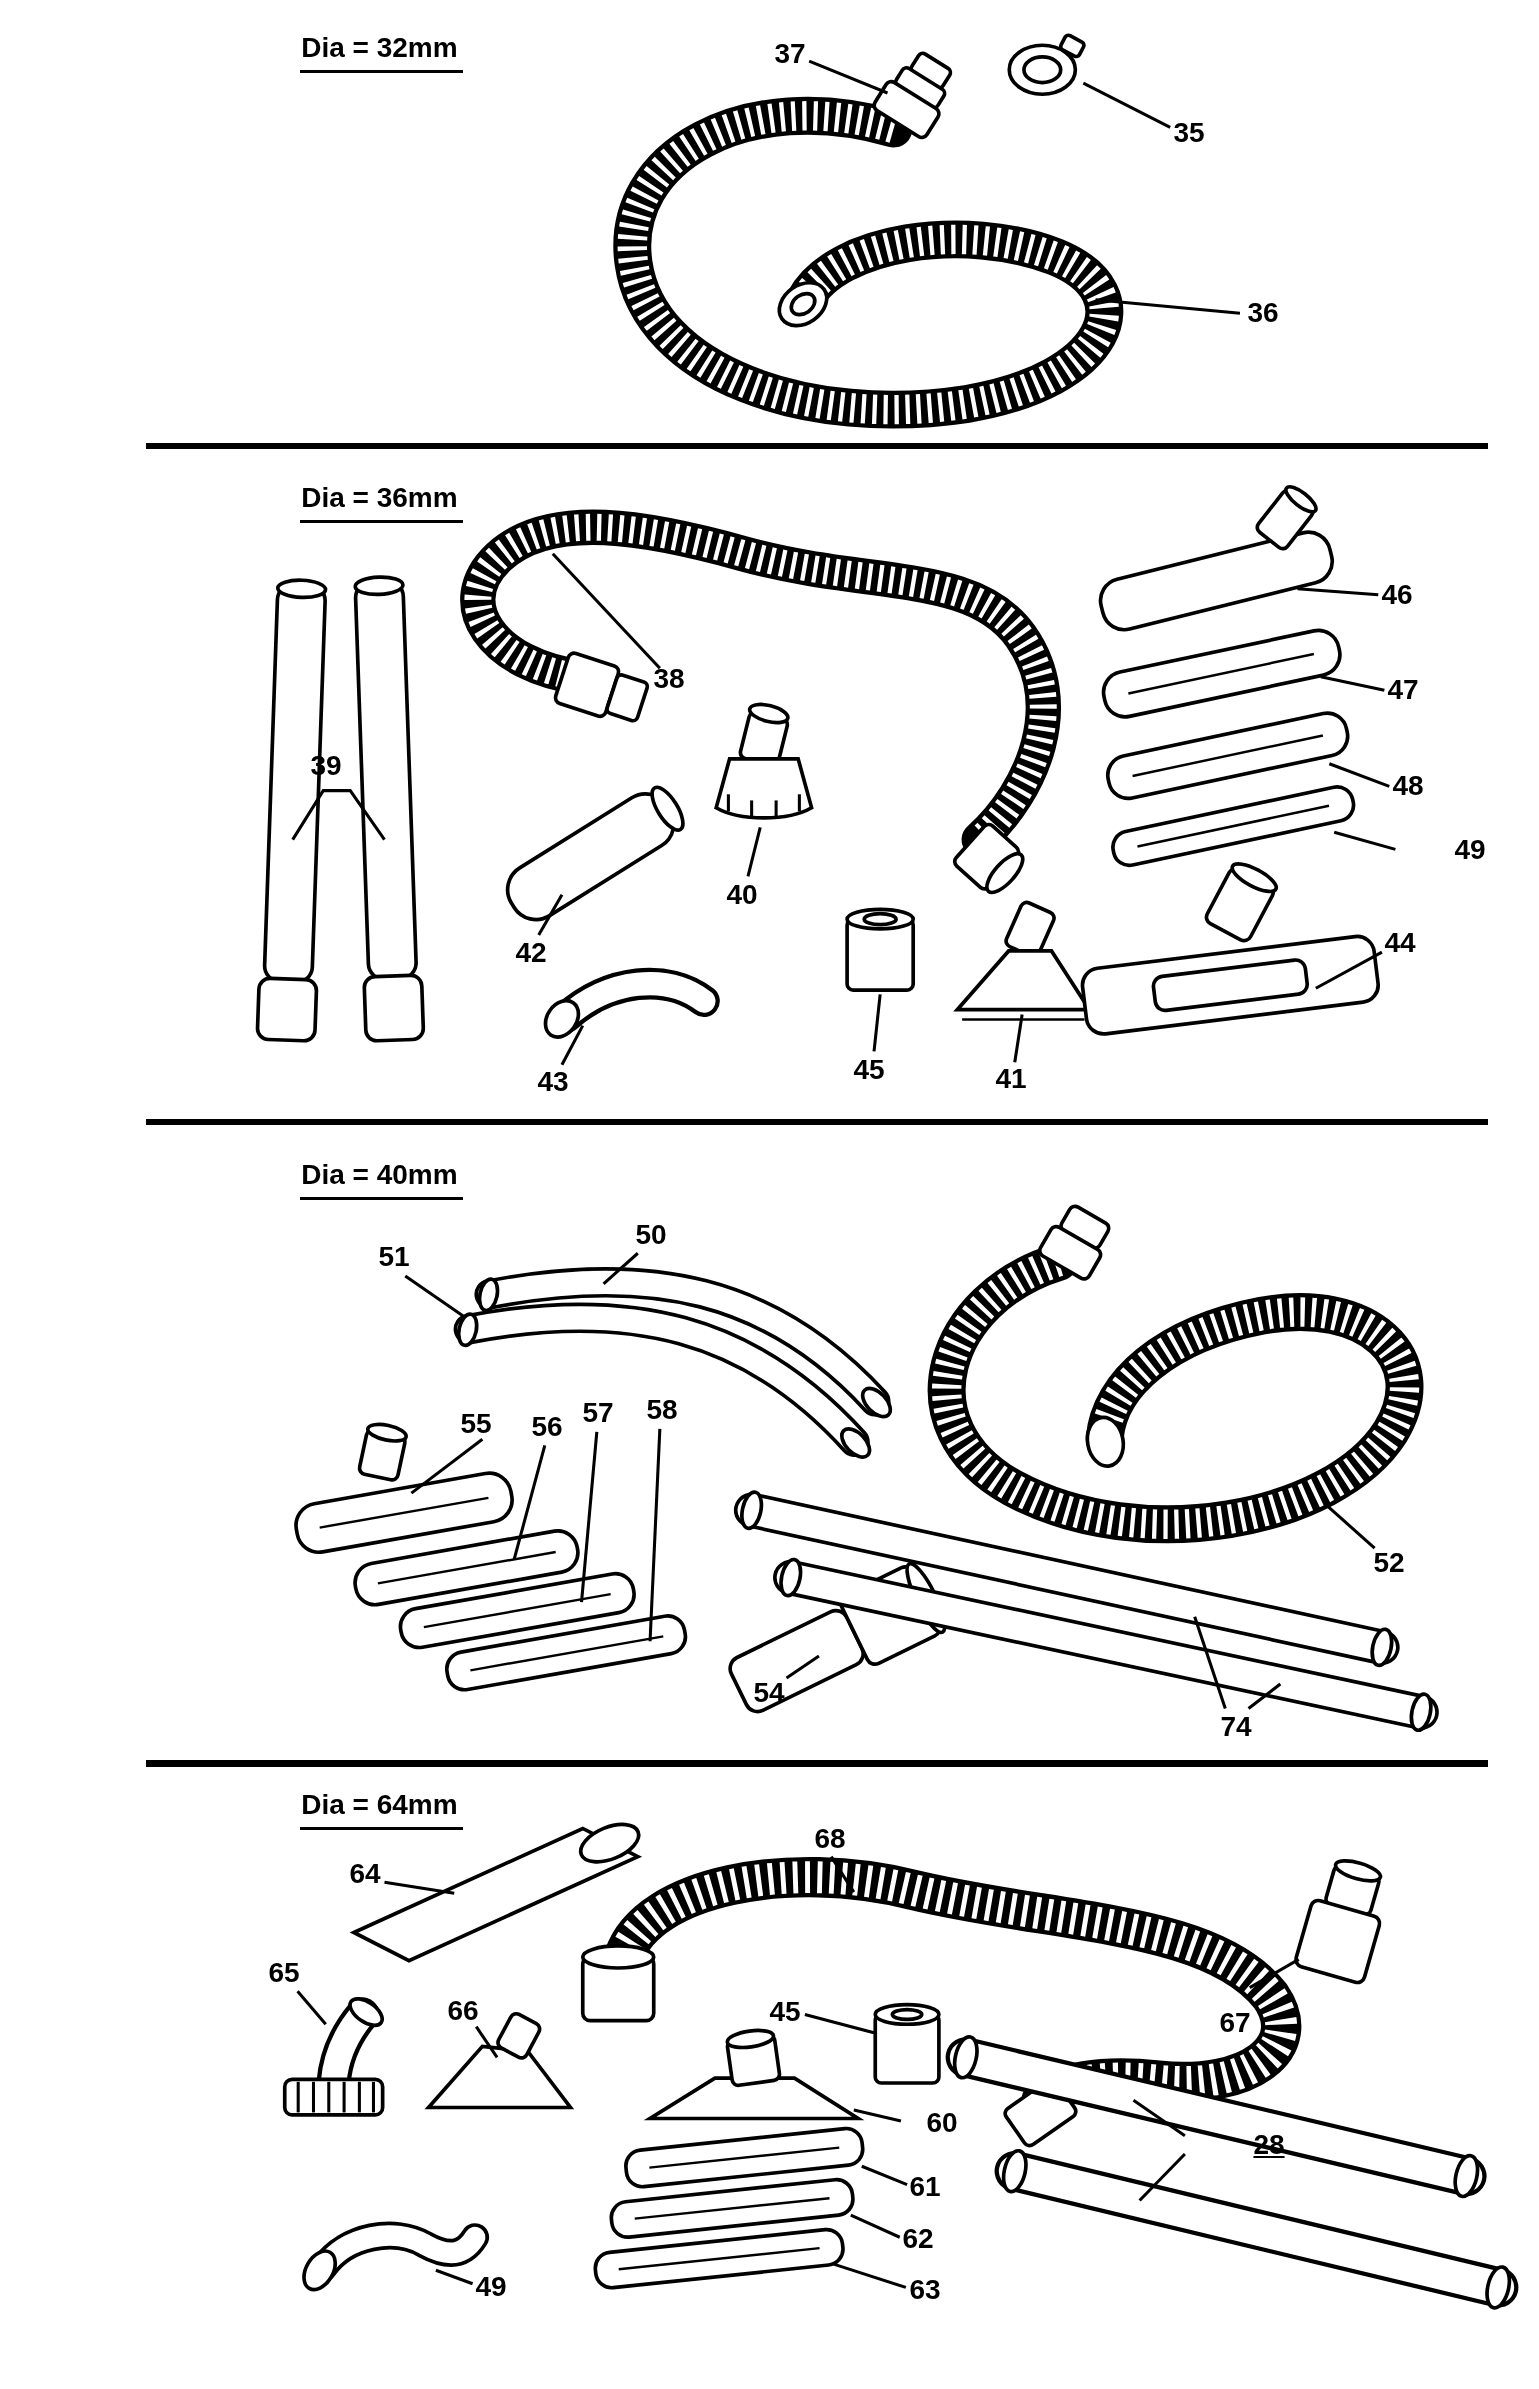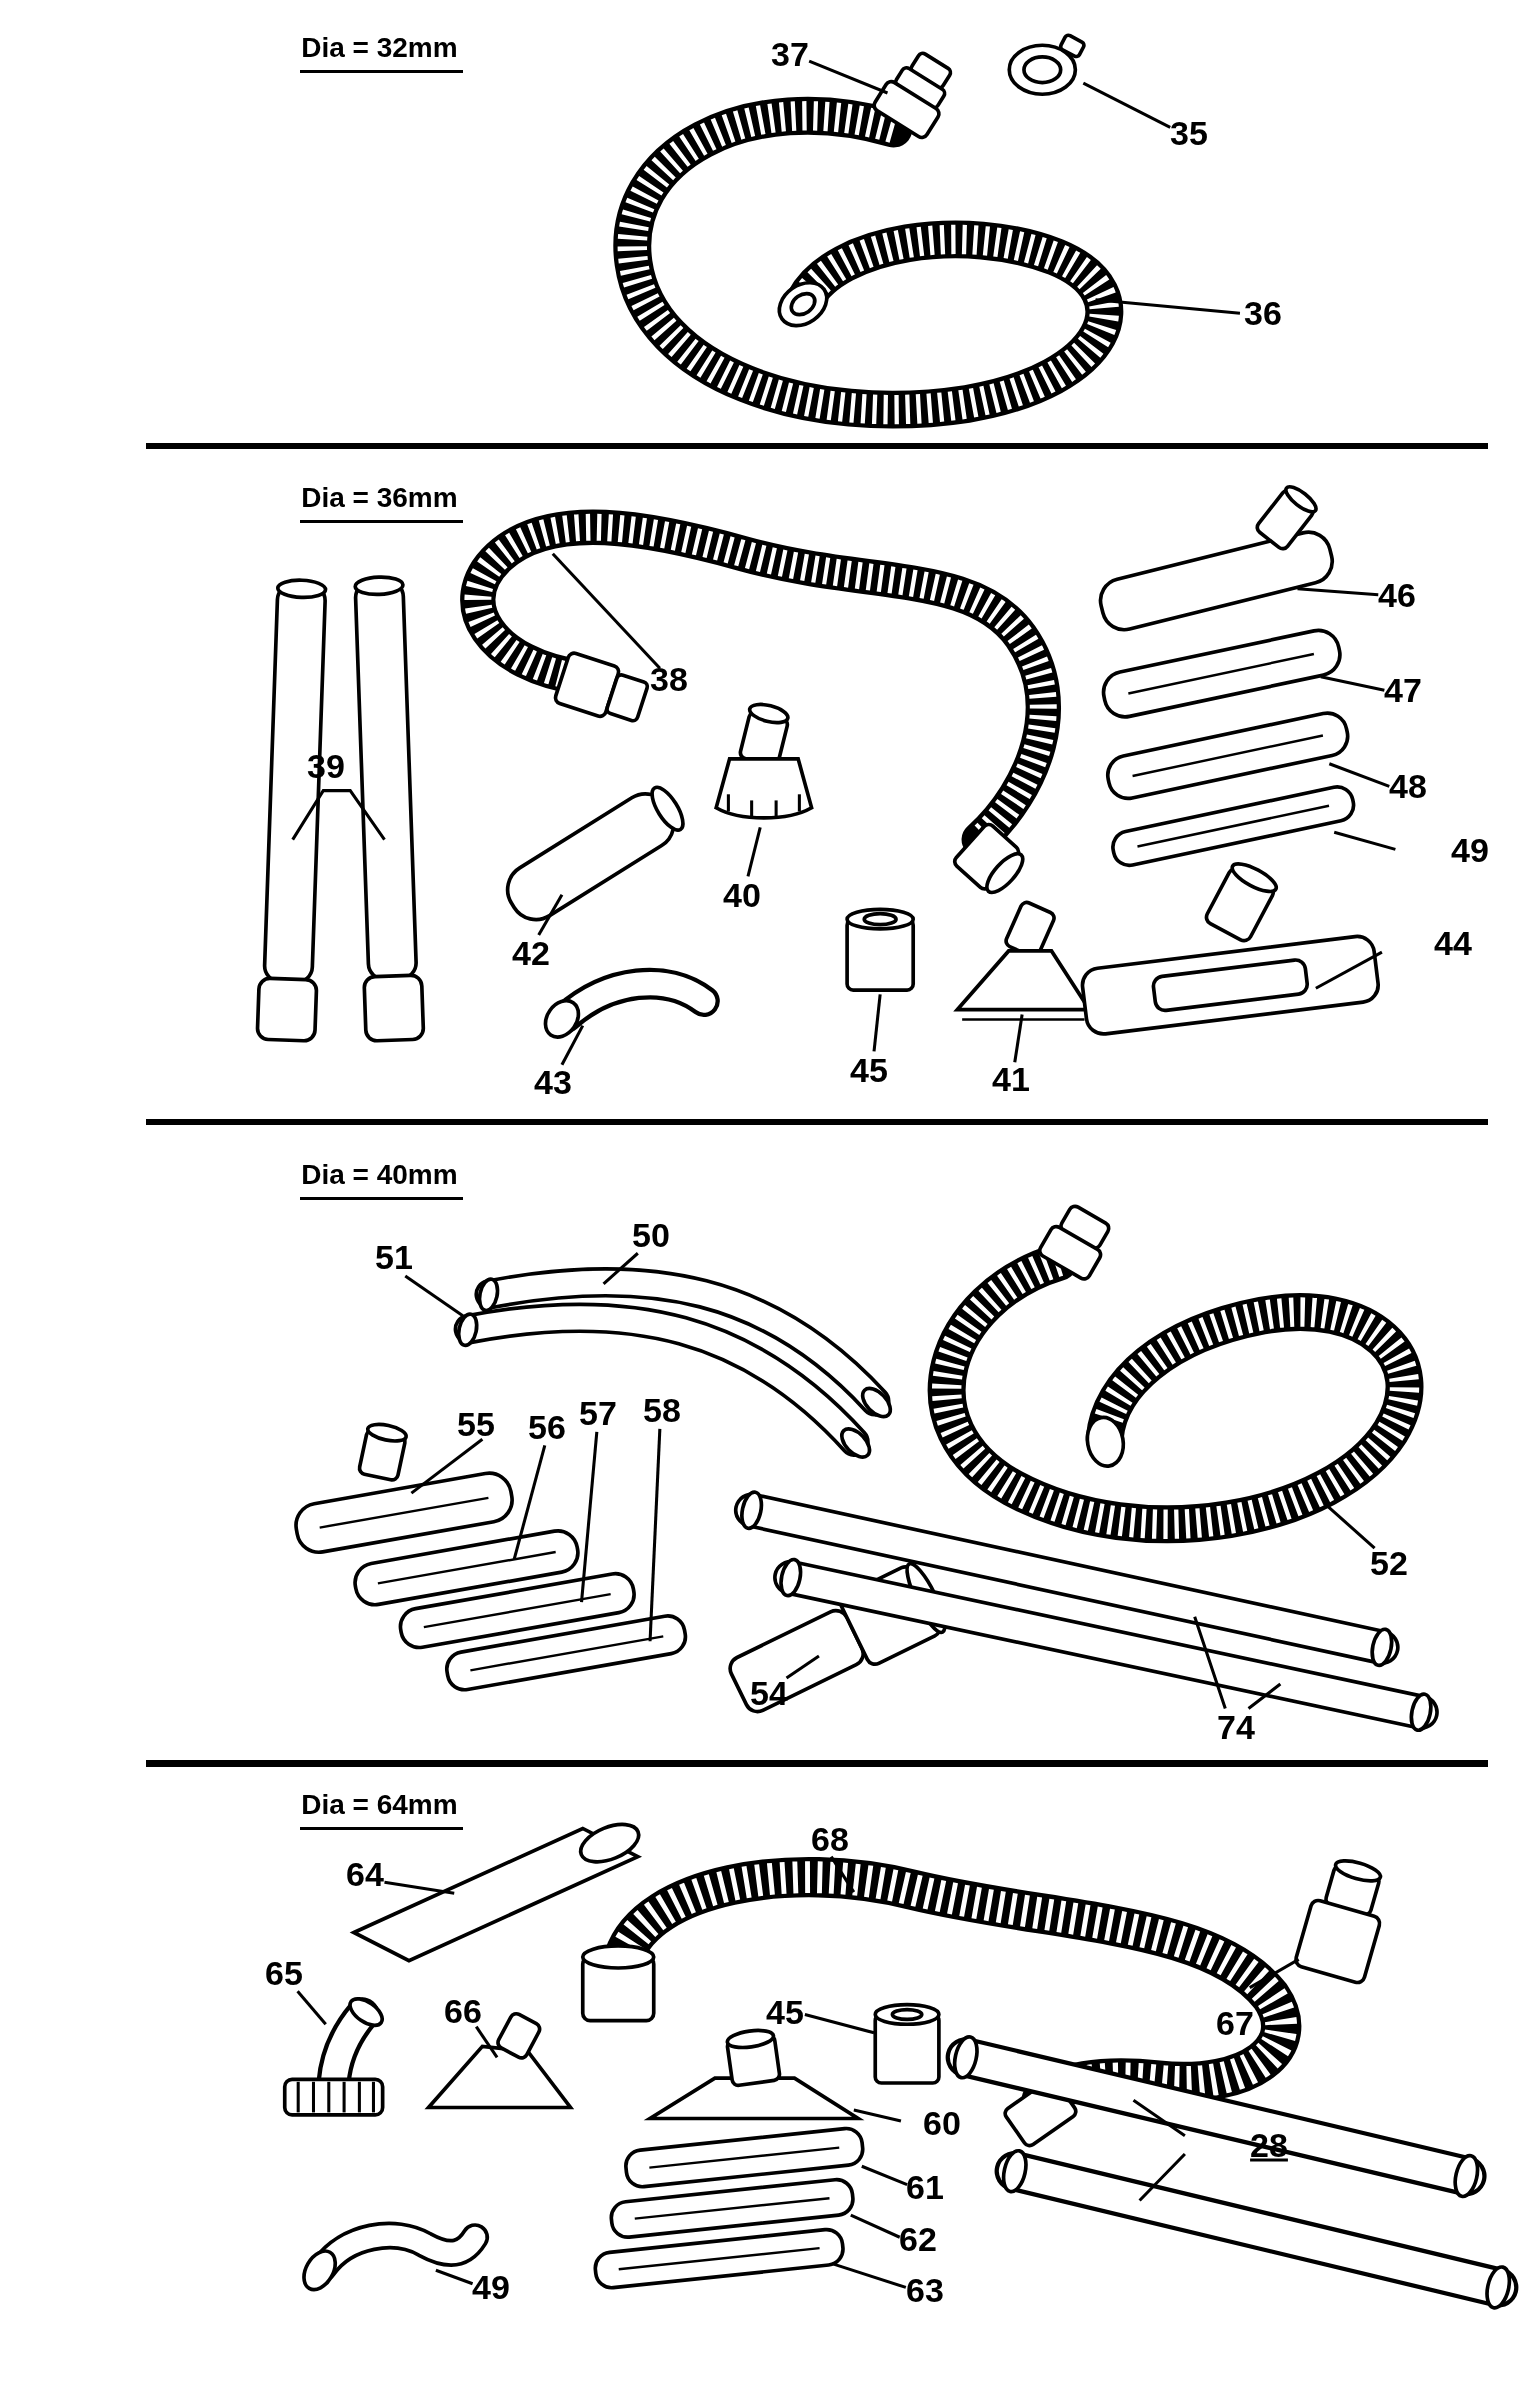--- a/index.html
+++ b/index.html
@@ -9,21 +9,21 @@
     background: #ffffff; color: #000;
     font-family: "Liberation Sans", sans-serif; overflow: hidden;
   }
   .art { position: absolute; left: 0; top: 0; width: 1540px; height: 2389px; }
   .dia-label {
     position: absolute; font-size: 28px; font-weight: bold;
     border-bottom: 3.1px solid #000; padding: 0 4.9px 6.1px 1.2px; white-space: nowrap;
   }
   .callout {
     position: absolute; transform: translate(-50%, -50%);
-    font-size: 34px; font-weight: bold; white-space: nowrap;
+    font-size: 28px; font-weight: bold; white-space: nowrap;
   }
   .divider { position: absolute; left: 146px; width: 1342px; height: 6.1px; background: #000; }
   
   .outline { fill: #fff; stroke: #000; stroke-width: 6; }
   .thin    { fill: none; stroke: #000; stroke-width: 4; }
   .hatch   { stroke: #000; stroke-width: 5; }
   .leader  { stroke: #000; stroke-width: 5; fill: none; }
   .hose-core, .tube-core { fill: none; stroke: #000; stroke-linecap: round; }
   .hose-band { fill: none; stroke: #fff; stroke-linecap: butt; }
   .tube-fill { fill: none; stroke: #fff; stroke-linecap: round; }
@@ -354,21 +354,21 @@
   <span class="callout" style="left:326px; top:766px;">39</span>
   <span class="callout" style="left:1397px; top:595px;">46</span>
   <span class="callout" style="left:1403px; top:690px;">47</span>
   <span class="callout" style="left:1408px; top:786px;">48</span>
   <span class="callout" style="left:1470px; top:850px;text-align:center;">49</span>
   <span class="callout" style="left:531px; top:953px;">42</span>
   <span class="callout" style="left:742px; top:895px;">40</span>
   <span class="callout" style="left:553px; top:1082px;">43</span>
   <span class="callout" style="left:869px; top:1070px;">45</span>
   <span class="callout" style="left:1011px; top:1079px;">41</span>
-  <span class="callout" style="left:1453px; top:943px;">44</span>
+  <span class="callout" style="left:1400px; top:943px;">44</span>
 
   <span class="callout" style="left:394px; top:1257px;">51</span>
   <span class="callout" style="left:651px; top:1235px;">50</span>
   <span class="callout" style="left:476px; top:1424px;">55</span>
   <span class="callout" style="left:547px; top:1427px;">56</span>
   <span class="callout" style="left:598px; top:1413px;">57</span>
   <span class="callout" style="left:662px; top:1410px;">58</span>
   <span class="callout" style="left:769px; top:1693px;">54</span>
   <span class="callout" style="left:1389px; top:1563px;">52</span>
   <span class="callout" style="left:1236px; top:1727px;">74</span>

